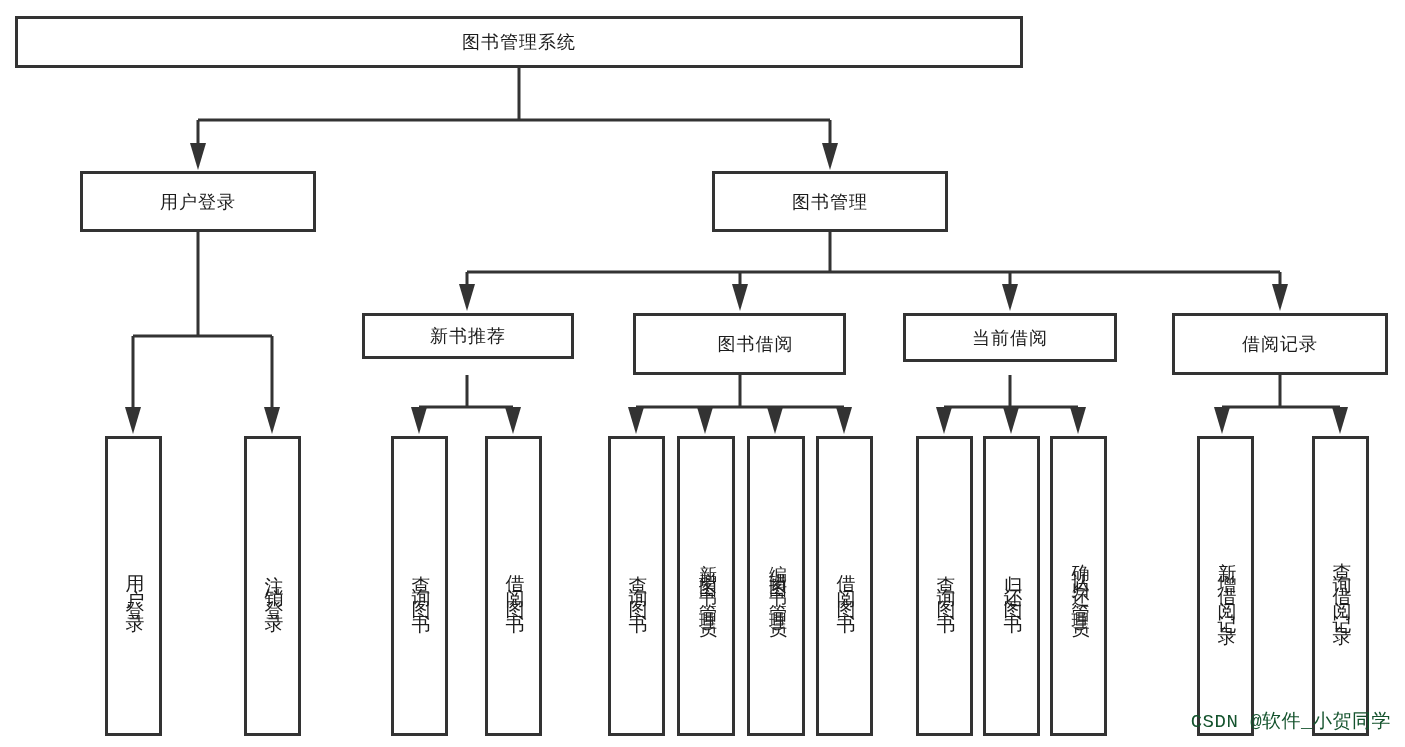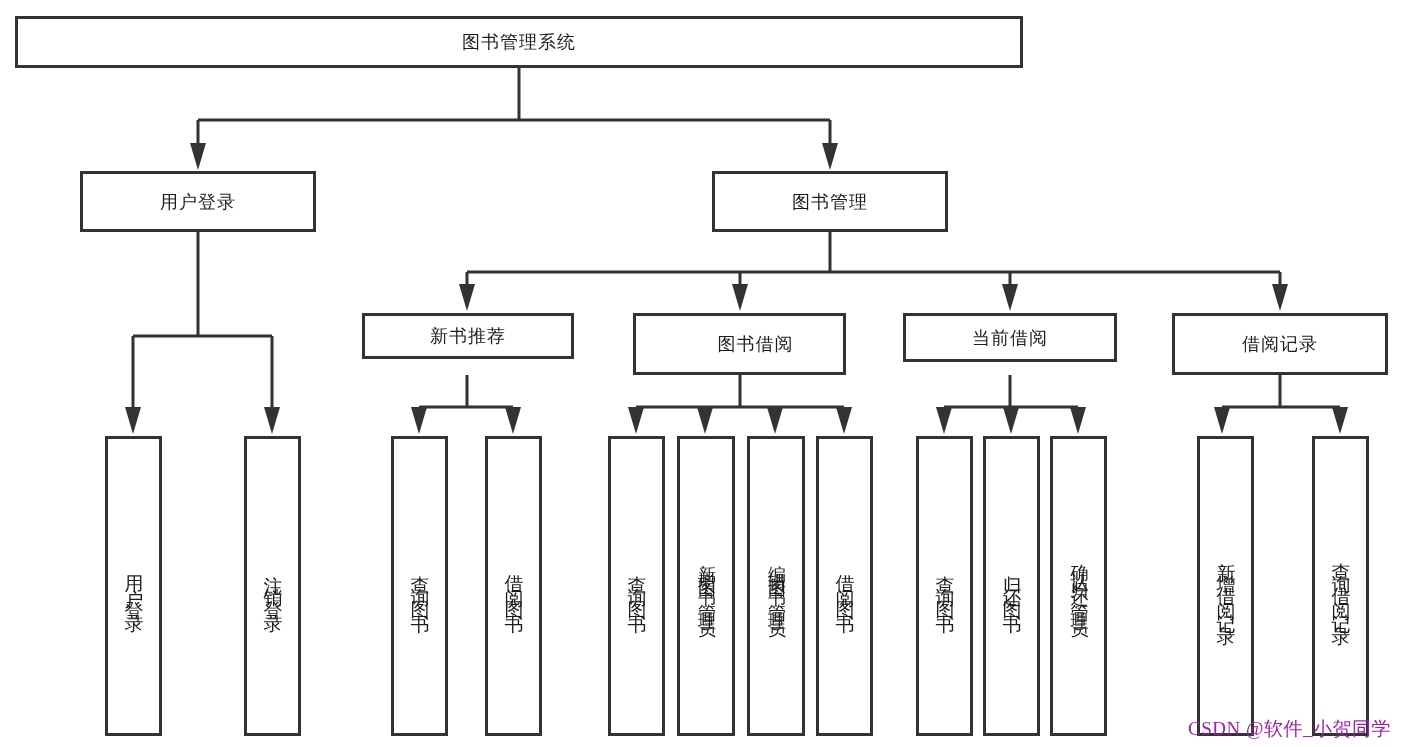--- a/index.html
+++ b/index.html
@@ -1,20 +1,20 @@
 <!DOCTYPE html>
 <html><head>
 <meta charset="utf-8">
 <style>
   html,body { margin:0; padding:0; background:#ffffff; }
   .stage {
     position:relative;
     width:1405px; height:747px;
     background:#ffffff;
-    font-family:Liberation Serif, serif;
+    font-family:Liberation Mono, monospace;
     overflow:hidden;
   }
   .connectors {
     position:absolute; left:0; top:0; width:1405px; height:747px;
     pointer-events:none;
   }
   .box {
     position:absolute;
     background:#ffffff;
     border:3px solid #333333;
@@ -35,23 +35,23 @@
     color:#1c1c1c;
     white-space:nowrap;
   }
   .leaf.long .vtext {
     font-size:18px;
     letter-spacing:8px;
   }
   .watermark {
     position:absolute;
     right:14px;
-    bottom:5px;
+    bottom:13px;
     font-size:19px;
-    color:#a21caf;
+    color:#14532d;
     letter-spacing:0.5px;
     z-index:5;
     text-align:center;
   }
 </style>
 </head>
 <body>
 
 <div class="stage">
 

